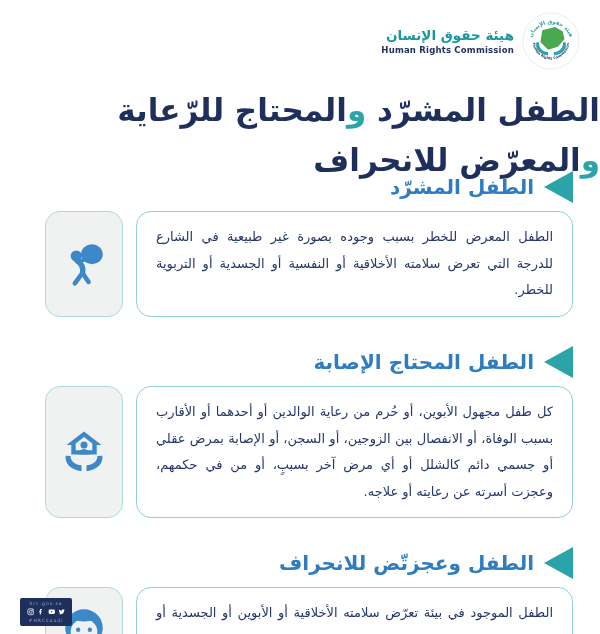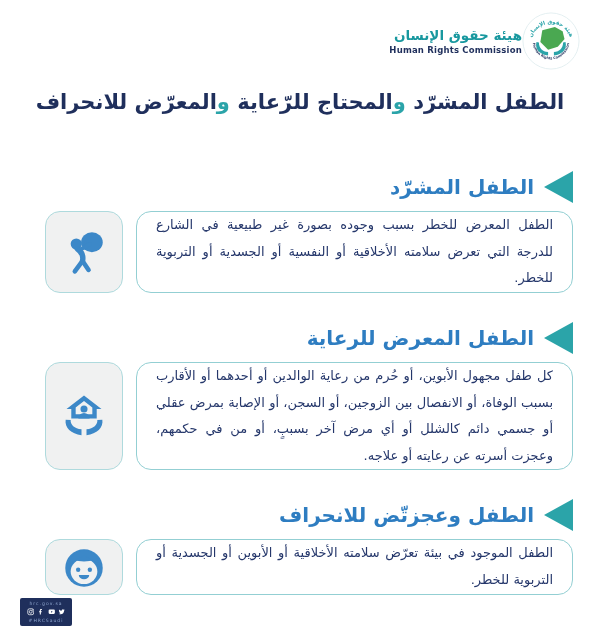--- a/index.html
+++ b/index.html
@@ -5,32 +5,32 @@
   * { margin:0; padding:0; box-sizing:border-box; }
   html,body { background:#ffffff; }
   .page {
     position:relative; width:600px; height:634px; background:#ffffff;
     font-family:"DejaVu Sans", sans-serif; overflow:hidden; margin:0 auto;
   }
 
   
   .logo-block {
     position:absolute; top:12px; right:20px;
-    display:flex; align-items:center; 
+    display:flex; align-items:center; gap:8px;
   }
   .logo-text { text-align:right; }
   .logo-ar { font-size:13.5px; font-weight:bold; color:#18989f; direction:rtl; line-height:1.3; }
   .logo-en { font-size:8.5px; font-weight:bold; color:#1f2f5c; letter-spacing:.2px; }
   .emblem { width:58px; height:58px; }
 
   
   .main-title {
     position:absolute; top:86px; left:0; right:0;
-    direction:rtl; text-align:center;
-    font-size:21px; font-weight:bold; color:#1f2f5c;
+    direction:rtl; 
+    font-size:31px; font-weight:bold; color:#1f2f5c;
     letter-spacing:0; line-height:1.6;
   }
   .main-title .teal { color:#2ba4a9; }
 
   
   .sections { position:absolute; top:170px; right:27px; left:45px; }
   .section { margin-bottom:28px; }
   .sec-heading {
     direction:rtl; display:flex; align-items:center; gap:10px;
     height:34px; margin-bottom:7px;
@@ -40,21 +40,21 @@
     border-top:16px solid transparent;
     border-bottom:16px solid transparent;
     border-right:29px solid #2ba4a9;
   }
   .sec-heading h2 { font-size:20px; font-weight:bold; color:#2e7dc1; }
 
   .sec-body { direction:rtl; display:flex; gap:13px; align-items:stretch; }
   .text-box {
     flex:1; background:#ffffff;
     border:1.2px solid #93cfd3; border-radius:15px;
-    padding:0 19px; display:flex; align-items:center;
+    padding:12px 19px; display:flex; align-items:center;
   }
   .text-box p {
     width:100%; font-size:13px; line-height:2.05; color:#25376b;
     text-align:justify; text-align-last:right;
   }
   .icon-box {
     width:78px; flex-shrink:0;
     background:#f0f1f1; border:1px solid #aedadd; border-radius:15px;
     display:flex; align-items:center; justify-content:center;
   }
@@ -122,21 +122,21 @@
             <path d="M11.3,16.3 L7.6,21.3" fill="none" stroke="#3c88c8" stroke-width="2.2" stroke-linecap="round"></path>
             <path d="M11.3,16.3 L14.2,20.6" fill="none" stroke="#3c88c8" stroke-width="2.2" stroke-linecap="round"></path>
           </svg>
         </div>
       </div>
     </div>
 
     <div class="section">
       <div class="sec-heading">
         <div class="tri-left"></div>
-        <h2>الطفل المعرض للرعاية</h2>
+        <h2>الطفل المحتاج الإصابة</h2>
       </div>
       <div class="sec-body">
         <div class="text-box">
           <p>كل طفل مجهول الأبوين، أو حُرم من رعاية الوالدين أو أحدهما أو الأقارب بسبب الوفاة، أو الانفصال بين الزوجين، أو السجن، أو الإصابة بمرض عقلي أو جسمي دائم كالشلل أو أي مرض آخر بسببٍ، أو من في حكمهم، وعجزت أسرته عن رعايته أو علاجه.</p>
         </div>
         <div class="icon-box">
           <svg viewBox="0 0 24 24">
             <path d="M12,2.2 L3.6,8.6 L5.9,8.6 L5.9,13.2 L18.1,13.2 L18.1,8.6 L20.4,8.6 Z M12,4.8 L16,7.9 L16,11.2 L8,11.2 L8,7.9 Z" fill="#3c88c8" fill-rule="evenodd"></path>
             <circle cx="12" cy="8.6" r="1.7" fill="#3c88c8"></circle>
             <path d="M9.3,13.2 a2.7,2.7 0 0 1 5.4,0 Z" fill="#3c88c8"></path>

